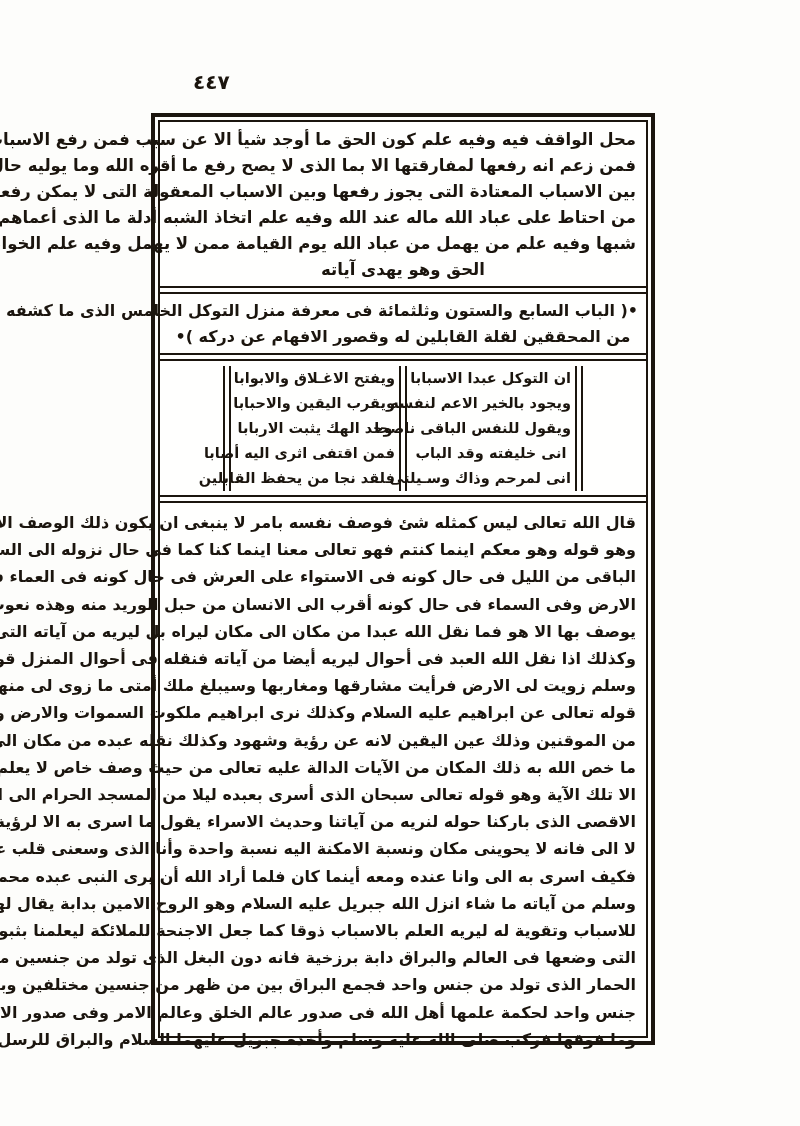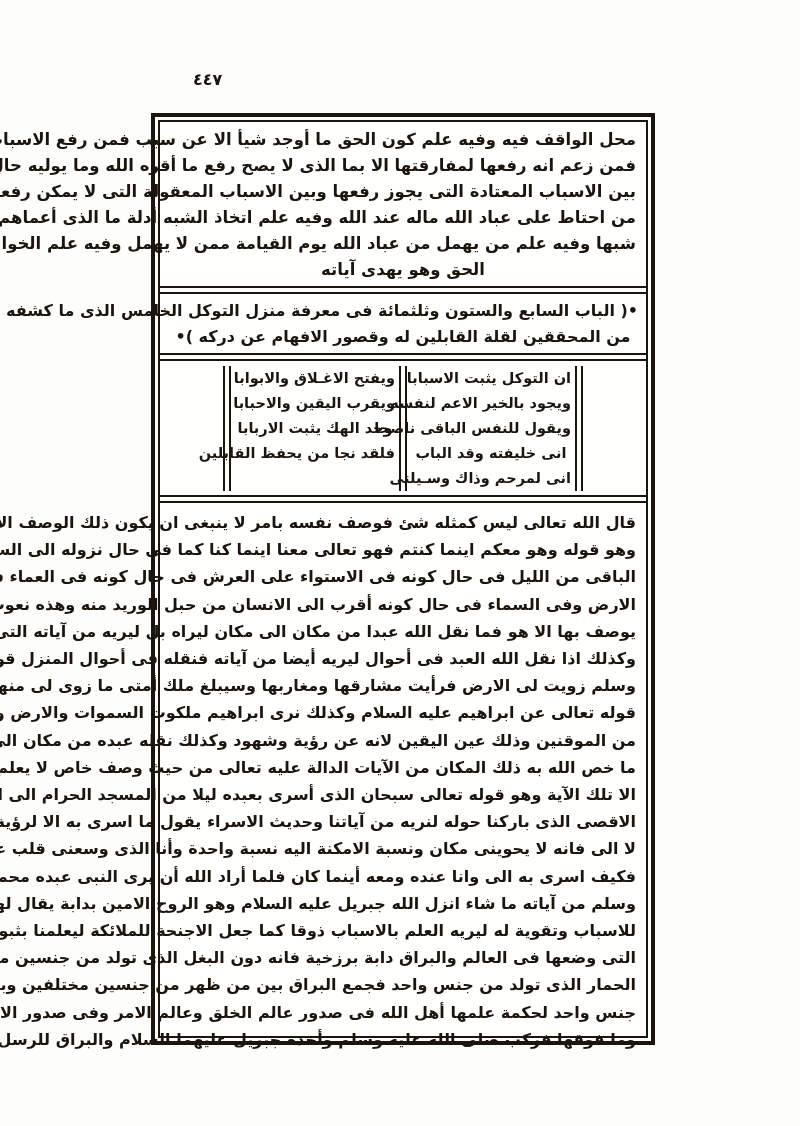--- a/index.html
+++ b/index.html
@@ -10,21 +10,21 @@
     height: 1126px;
     background: #fdfdfb;
     font-family: "DejaVu Sans", sans-serif;
     color: #1b150e;
     overflow: hidden;
   }
   .page-number {
     position: absolute;
     top: 70px;
     left: 193px;
-    font-size: 16px;
+    font-size: 20px;
     font-weight: bold;
     letter-spacing: 1px;
   }
   .frame {
     position: absolute;
     left: 158px;
     top: 120px;
     width: 490px;
     height: 918px;
     background: #fffffe;
@@ -122,31 +122,32 @@
       <div class="line">•( الباب السابع والستون وثلثمائة فى معرفة منزل التوكل الخامس الذى ما كشفه أحد</div>
       <div class="line">من المحققين لقلة القابلين له وقصور الافهام عن دركه )•</div>
     </div>
 
     <div class="rule"></div>
 
     <div class="section poetry">
       <div class="poem-block">
         <div class="v-rule"></div>
         <div class="hemistich-col">
-          <div class="line">ان التوكل يثبت الاسبابا</div>
+          <div class="line">ان التوكل عبدا الاسبابا</div>
           <div class="line">ويجود بالخير الاعم لنفسه</div>
           <div class="line">ويقول للنفس الباقى ناصحا</div>
           <div class="line">انى خليفته وقد الباب</div>
           <div class="line">انى لمرحم وذاك وسـيلتى</div>
         </div>
         <div class="v-rule"></div>
         <div class="hemistich-col">
           <div class="line">ويفتح الاغـلاق والابوابا</div>
           <div class="line">ويقرب اليقين والاحبابا</div>
           <div class="line">وحد الهك يثبت الاربابا</div>
+          <div class="line">فمن اقتفى اثرى اليه أصابا</div>
           <div class="line">فلقد نجا من يحفظ القابلين</div>
         </div>
         <div class="v-rule"></div>
       </div>
     </div>
 
     <div class="rule"></div>
 
     <div class="section body-text">
       <div class="line">قال الله تعالى ليس كمثله شئ فوصف نفسه بامر لا ينبغى ان يكون ذلك الوصف الا له تعالى</div>

